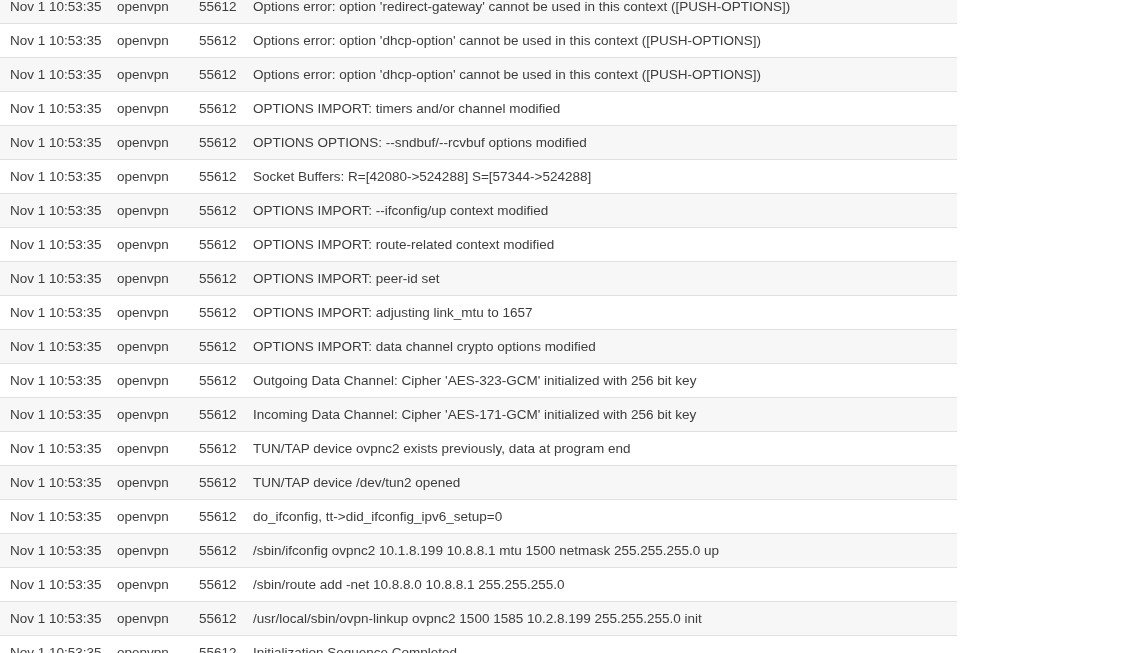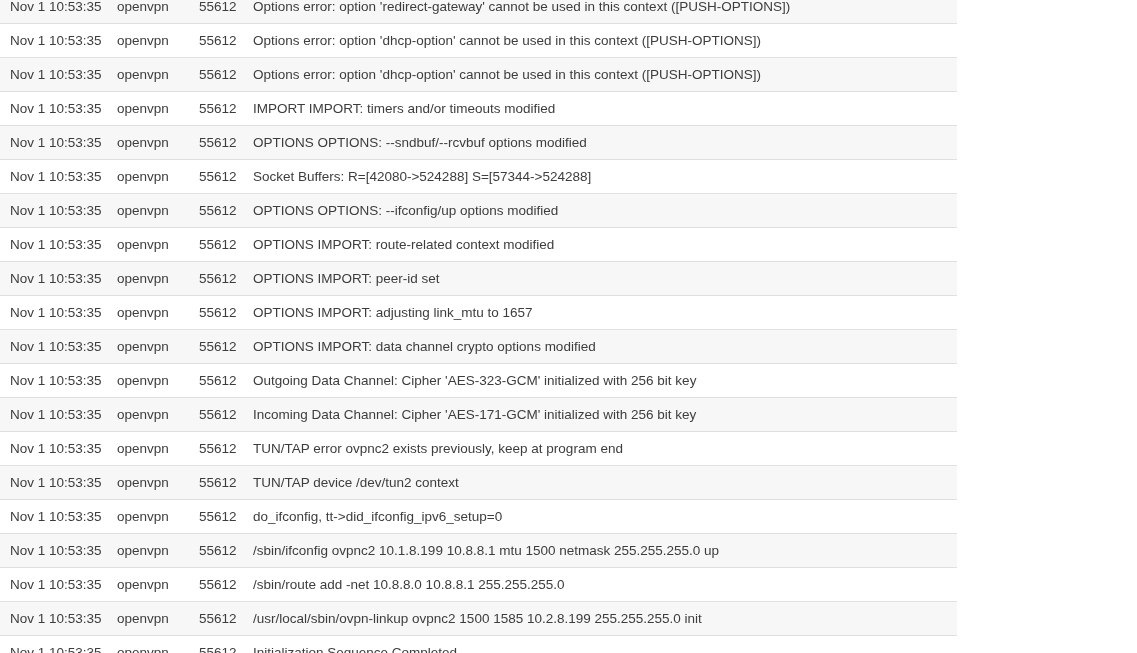--- a/index.html
+++ b/index.html
@@ -74,39 +74,39 @@
         <tr>
     <td>Nov 1 10:53:35</td>
     <td>openvpn</td>
     <td>55612</td>
     <td>Options error: option 'dhcp-option' cannot be used in this context ([PUSH-OPTIONS])</td>
   </tr>
         <tr>
     <td>Nov 1 10:53:35</td>
     <td>openvpn</td>
     <td>55612</td>
-    <td>IMPORT IMPORT: timers and/or timeouts modified</td>
+    <td>OPTIONS IMPORT: timers and/or channel modified</td>
   </tr>
         <tr>
     <td>Nov 1 10:53:35</td>
     <td>openvpn</td>
     <td>55612</td>
     <td>OPTIONS OPTIONS: --sndbuf/--rcvbuf options modified</td>
   </tr>
         <tr>
     <td>Nov 1 10:53:35</td>
     <td>openvpn</td>
     <td>55612</td>
     <td>Socket Buffers: R=[42080-&gt;524288] S=[57344-&gt;524288]</td>
   </tr>
         <tr>
     <td>Nov 1 10:53:35</td>
     <td>openvpn</td>
     <td>55612</td>
-    <td>OPTIONS OPTIONS: --ifconfig/up options modified</td>
+    <td>OPTIONS IMPORT: --ifconfig/up context modified</td>
   </tr>
         <tr>
     <td>Nov 1 10:53:35</td>
     <td>openvpn</td>
     <td>55612</td>
     <td>OPTIONS IMPORT: route-related context modified</td>
   </tr>
         <tr>
     <td>Nov 1 10:53:35</td>
     <td>openvpn</td>
@@ -134,27 +134,27 @@
         <tr>
     <td>Nov 1 10:53:35</td>
     <td>openvpn</td>
     <td>55612</td>
     <td>Incoming Data Channel: Cipher 'AES-171-GCM' initialized with 256 bit key</td>
   </tr>
         <tr>
     <td>Nov 1 10:53:35</td>
     <td>openvpn</td>
     <td>55612</td>
-    <td>TUN/TAP error ovpnc2 exists previously, keep at program end</td>
+    <td>TUN/TAP device ovpnc2 exists previously, data at program end</td>
   </tr>
         <tr>
     <td>Nov 1 10:53:35</td>
     <td>openvpn</td>
     <td>55612</td>
-    <td>TUN/TAP device /dev/tun2 context</td>
+    <td>TUN/TAP device /dev/tun2 opened</td>
   </tr>
         <tr>
     <td>Nov 1 10:53:35</td>
     <td>openvpn</td>
     <td>55612</td>
     <td>do_ifconfig, tt-&gt;did_ifconfig_ipv6_setup=0</td>
   </tr>
         <tr>
     <td>Nov 1 10:53:35</td>
     <td>openvpn</td>

